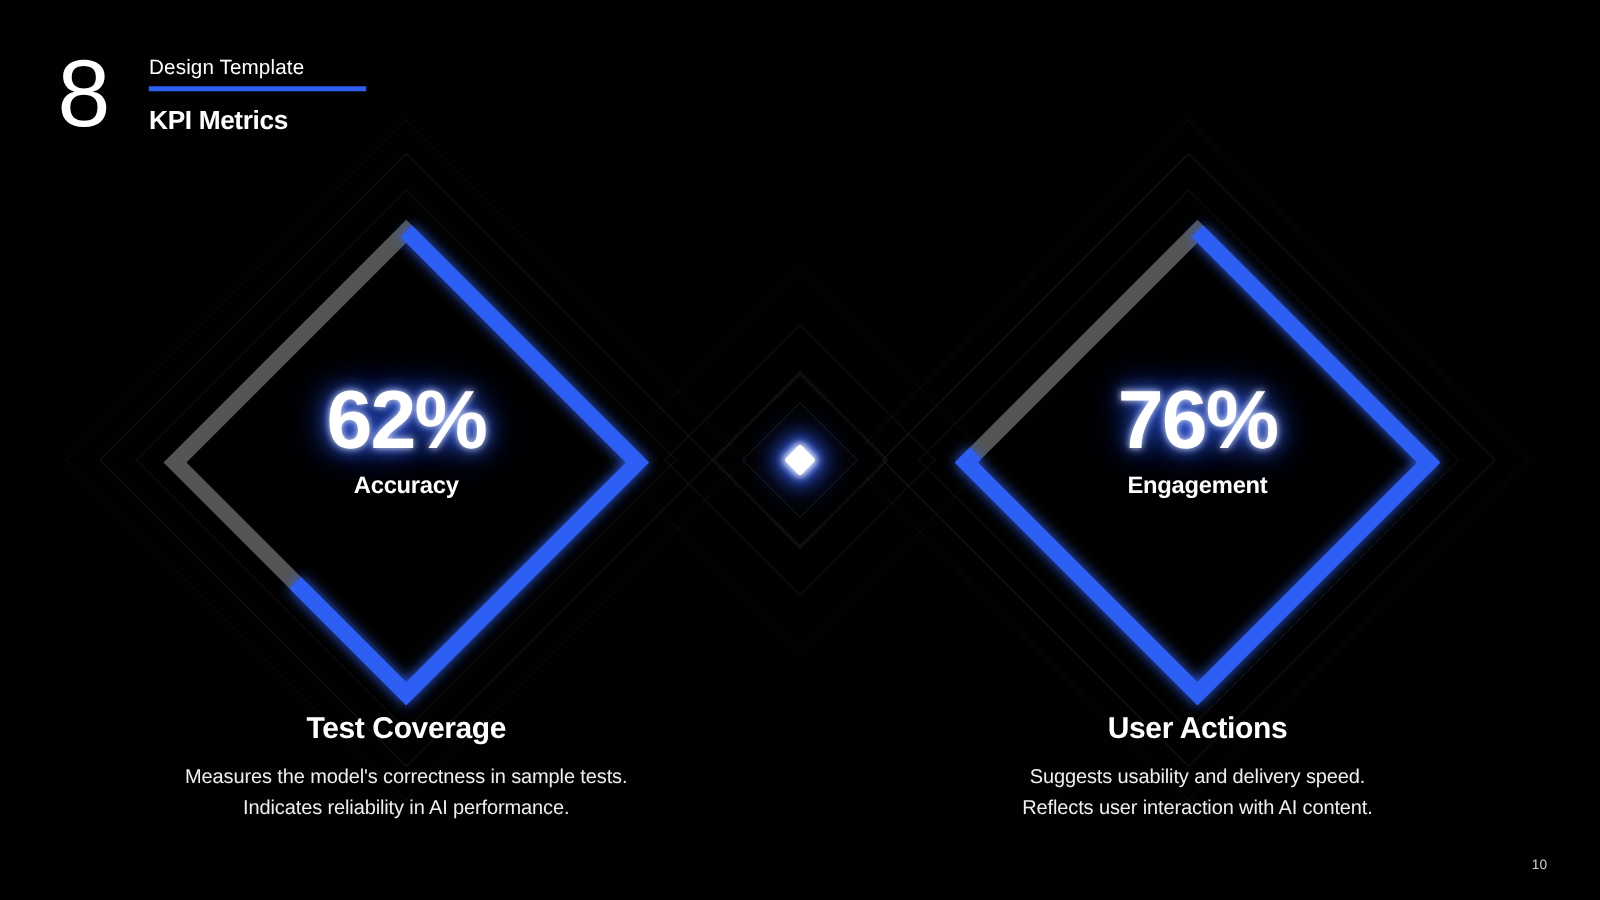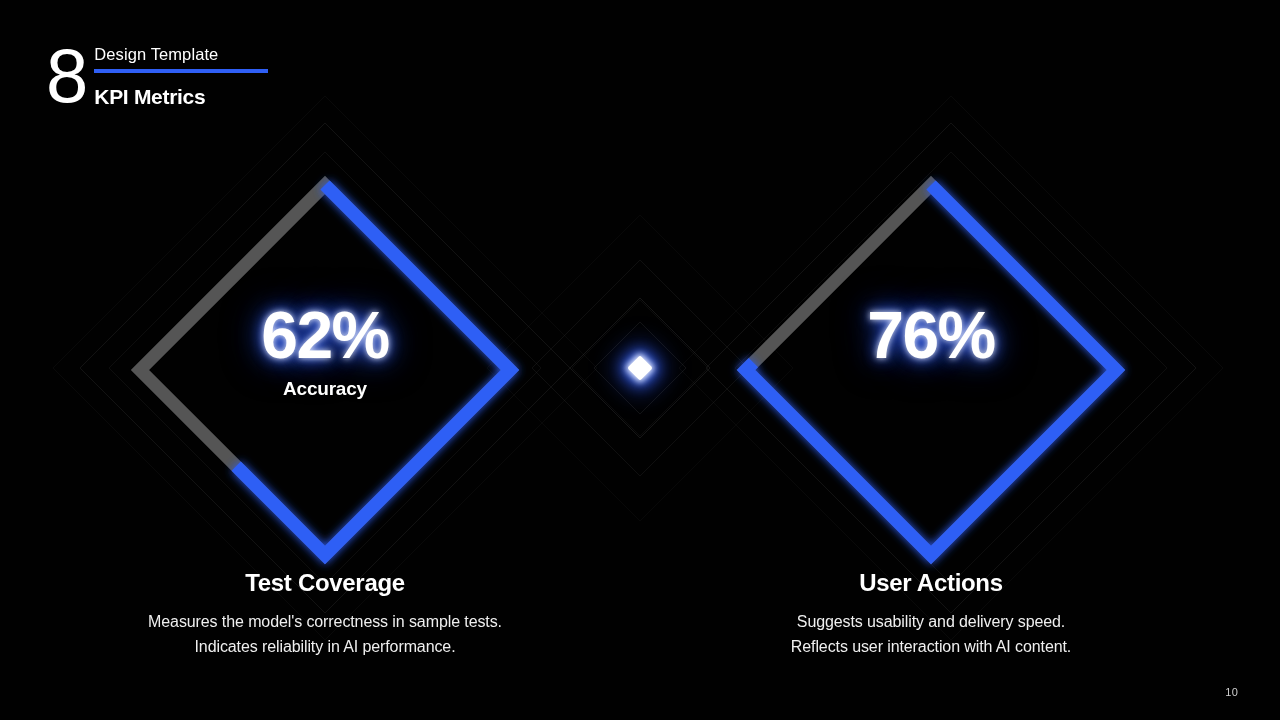--- a/index.html
+++ b/index.html
@@ -30,21 +30,21 @@
   }
   #slide-number {
     font-size:76px;
     line-height:80px;
     font-weight:400;
     color:#ffffff;
     letter-spacing:-1px;
     margin-top:2px;
     font-family:"Liberation Sans", sans-serif;
   }
-  #header-text { margin-left:7px; padding-top:10px;text-decoration:underline; }
+  #header-text { margin-left:32px; padding-top:10px;text-decoration:underline; }
   #eyebrow {
     font-size:16.5px;
     color:#ffffff;
     letter-spacing:.1px;
     line-height:20px;
     font-weight:400;
   }
   #accent-rule {
     width:174px; height:4px;
     background:#2f5ff5;
@@ -55,21 +55,21 @@
     font-size:21px;
     font-weight:700;
     color:#ffffff;
     letter-spacing:-.3px;
     line-height:36px;
   }
 
   
   .kpi { position:absolute; top:150px; width:440px; }
   #kpi-left  { left:105px;text-decoration:underline; }
-  #kpi-right { left:711px; }
+  #kpi-right { left:738px; }
 
   .diamond-wrap {
     position:relative;
     width:440px; height:440px;
     margin:0 auto;
   }
   .diamond-wrap svg { position:absolute; left:0; top:0; }
 
   .diamond-center {
     position:absolute;
@@ -218,20 +218,21 @@
                 <feMergeNode in="b"></feMergeNode>
                 <feMergeNode in="SourceGraphic"></feMergeNode>
               </feMerge>
           </filter>
         </defs>
         <polygon points="220,35 405,220 220,405 35,220" fill="none" stroke="#555555" stroke-width="13" stroke-linejoin="miter"></polygon>
         <polyline id="arcR" points="220,35 405,220 220,405 35,220 220,35" fill="none" stroke="#2f5ff5" stroke-width="13" stroke-linecap="butt" stroke-linejoin="miter" filter="url(#glowR)" style="stroke-dasharray: 1046.52; stroke-dashoffset: 251.164;"></polyline>
       </svg>
       <div class="diamond-center">
         <div class="pct">76%</div>
+        <div class="pct-label">Engagement</div>
       </div>
     </div>
     <div class="kpi-caption">
       <div class="kpi-title">User Actions</div>
       <div class="kpi-desc">
         <div>Suggests usability and delivery speed.</div>
         <div>Reflects user interaction with AI content.</div>
       </div>
     </div>
   </div>

